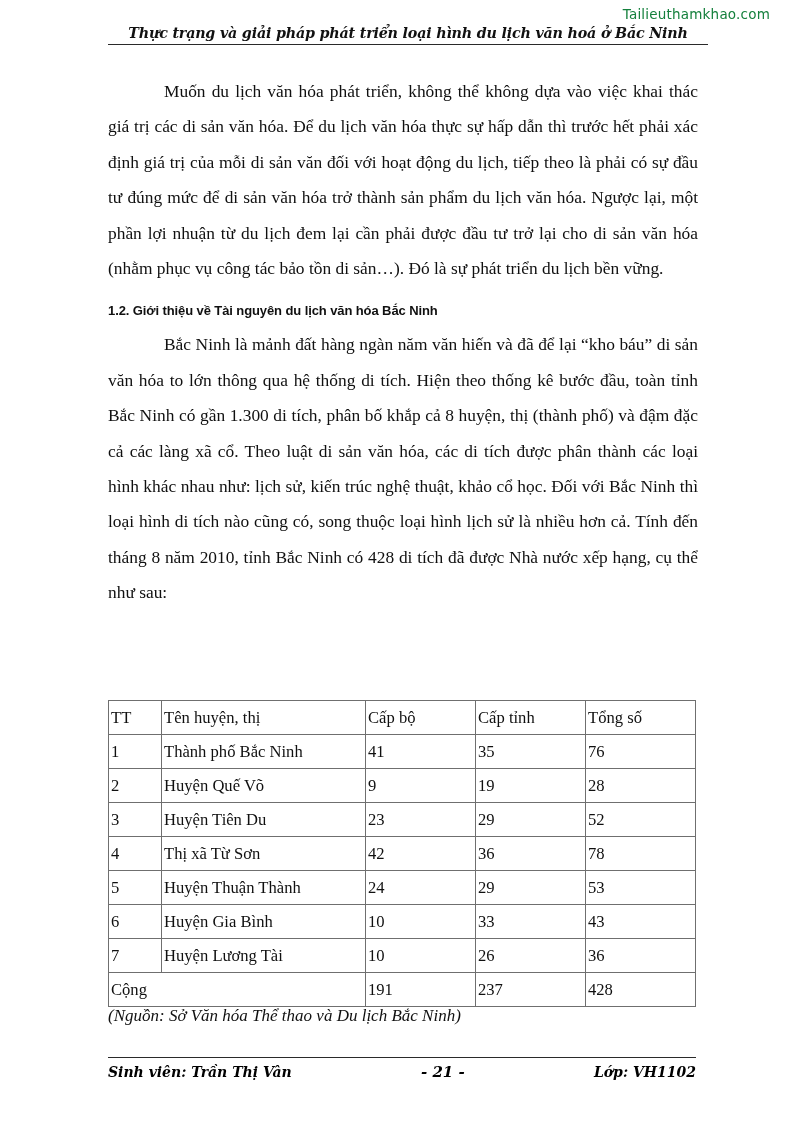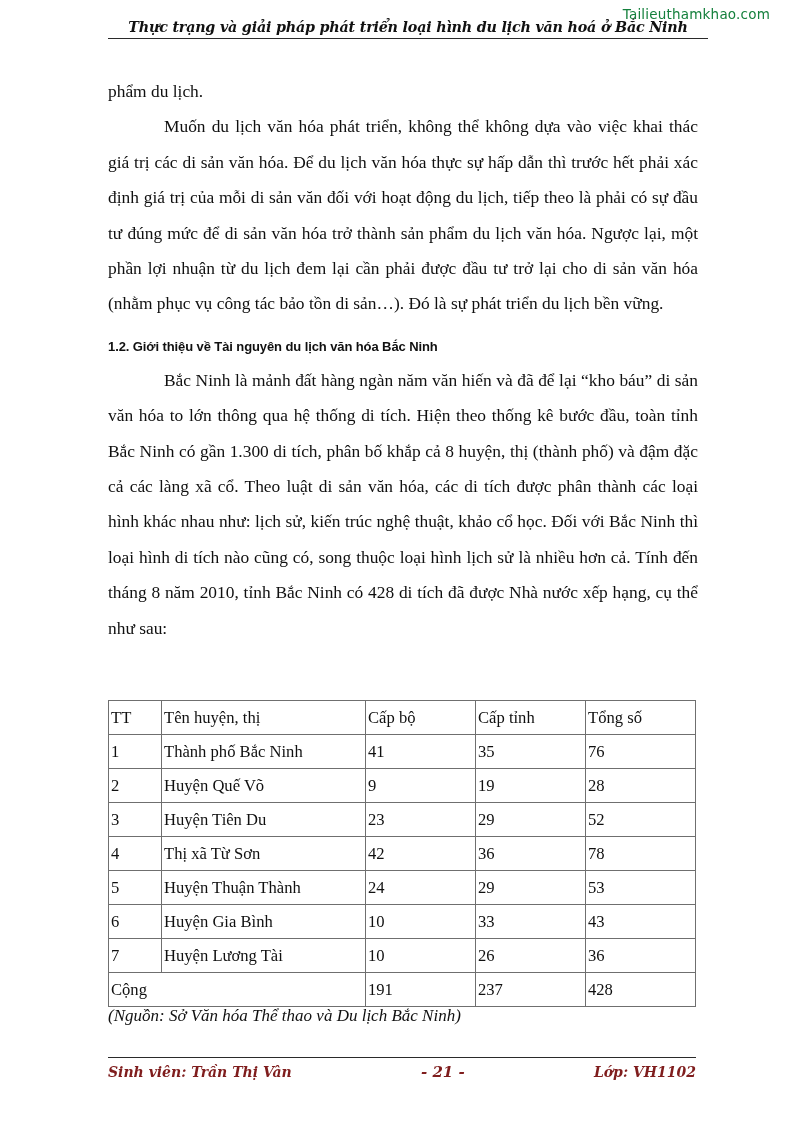--- a/index.html
+++ b/index.html
@@ -25,21 +25,21 @@
     font-family: "DejaVu Sans", "Liberation Sans", sans-serif;
     font-size: 13.5px;
     letter-spacing: 0.2px;
     color: #15803d;
     white-space: nowrap;
   }
 
   
   .runhead {
     position: absolute;
-    top: 18px;
+    top: 24px;
     left: 108px;
     width: 600px;
     text-align: center;
   }
   .runhead-title {
     font-family: "DejaVu Serif", "Liberation Serif", serif;
     font-style: italic;
     font-weight: bold;
     font-size: 14.5px;
     letter-spacing: -0.2px;
@@ -142,41 +142,40 @@
     top: 1063px;
     left: 108px;
     width: 588px;
     display: flex;
     align-items: baseline;
     justify-content: space-between;
     font-family: "DejaVu Serif", "Liberation Serif", serif;
     font-style: italic;
     font-weight: bold;
     font-size: 14px;
-    color: #7f1d1d;
+    color: #000000;
     white-space: nowrap;
   }
   .footer-page {
     font-size: 15px;
   }
 </style>
 </head>
 <body>
 
 <div class="page">
 
   <div class="watermark">Tailieuthamkhao.com</div>
 
   <div class="runhead">
     <div class="runhead-title">Thực trạng và giải pháp phát triển loại hình du lịch văn hoá ở Bắc Ninh</div>
     <div class="runhead-rule"></div>
   </div>
 
   <div class="content">
-    <p class="body">phẩm du lịch.</p>
     <p class="body indent">Muốn du lịch văn hóa phát triển, không thể không dựa vào việc khai thác giá trị các di sản văn hóa. Để du lịch văn hóa thực sự hấp dẫn thì trước hết phải xác định giá trị của mỗi di sản văn đối với hoạt động du lịch, tiếp theo là phải có sự đầu tư đúng mức để di sản văn hóa trở thành sản phẩm du lịch văn hóa. Ngược lại, một phần lợi nhuận từ du lịch đem lại cần phải được đầu tư trở lại cho di sản văn hóa (nhằm phục vụ công tác bảo tồn di sản…). Đó là sự phát triển du lịch bền vững.</p>
     <h3 class="h-num">1.2. Giới thiệu về Tài nguyên du lịch văn hóa Bắc Ninh</h3>
     <p class="body indent">Bắc Ninh là mảnh đất hàng ngàn năm văn hiến và đã để lại “kho báu” di sản văn hóa to lớn thông qua hệ thống di tích. Hiện theo thống kê bước đầu, toàn tỉnh Bắc Ninh có gần 1.300 di tích, phân bố khắp cả 8 huyện, thị (thành phố) và đậm đặc cả các làng xã cổ. Theo luật di sản văn hóa, các di tích được phân thành các loại hình khác nhau như: lịch sử, kiến trúc nghệ thuật, khảo cổ học. Đối với Bắc Ninh thì loại hình di tích nào cũng có, song thuộc loại hình lịch sử là nhiều hơn cả. Tính đến tháng 8 năm 2010, tỉnh Bắc Ninh có 428 di tích đã được Nhà nước xếp hạng, cụ thể như sau:</p>
   </div>
 
   <div class="table-wrap">
     <table class="stats">
       <colgroup>
         <col class="col-tt">
           <col class="col-name">

